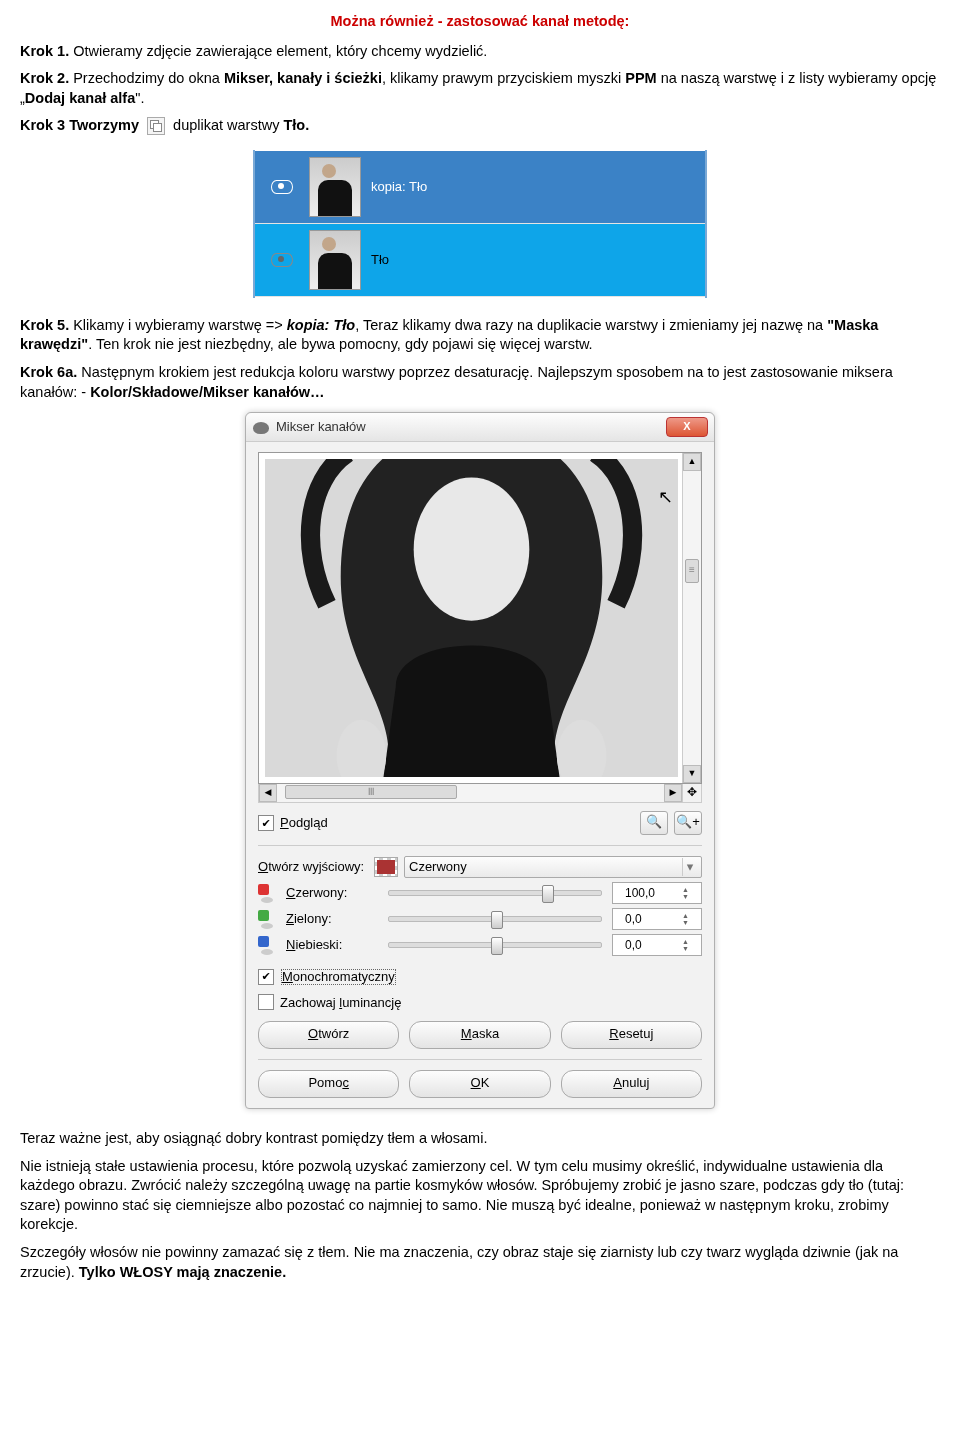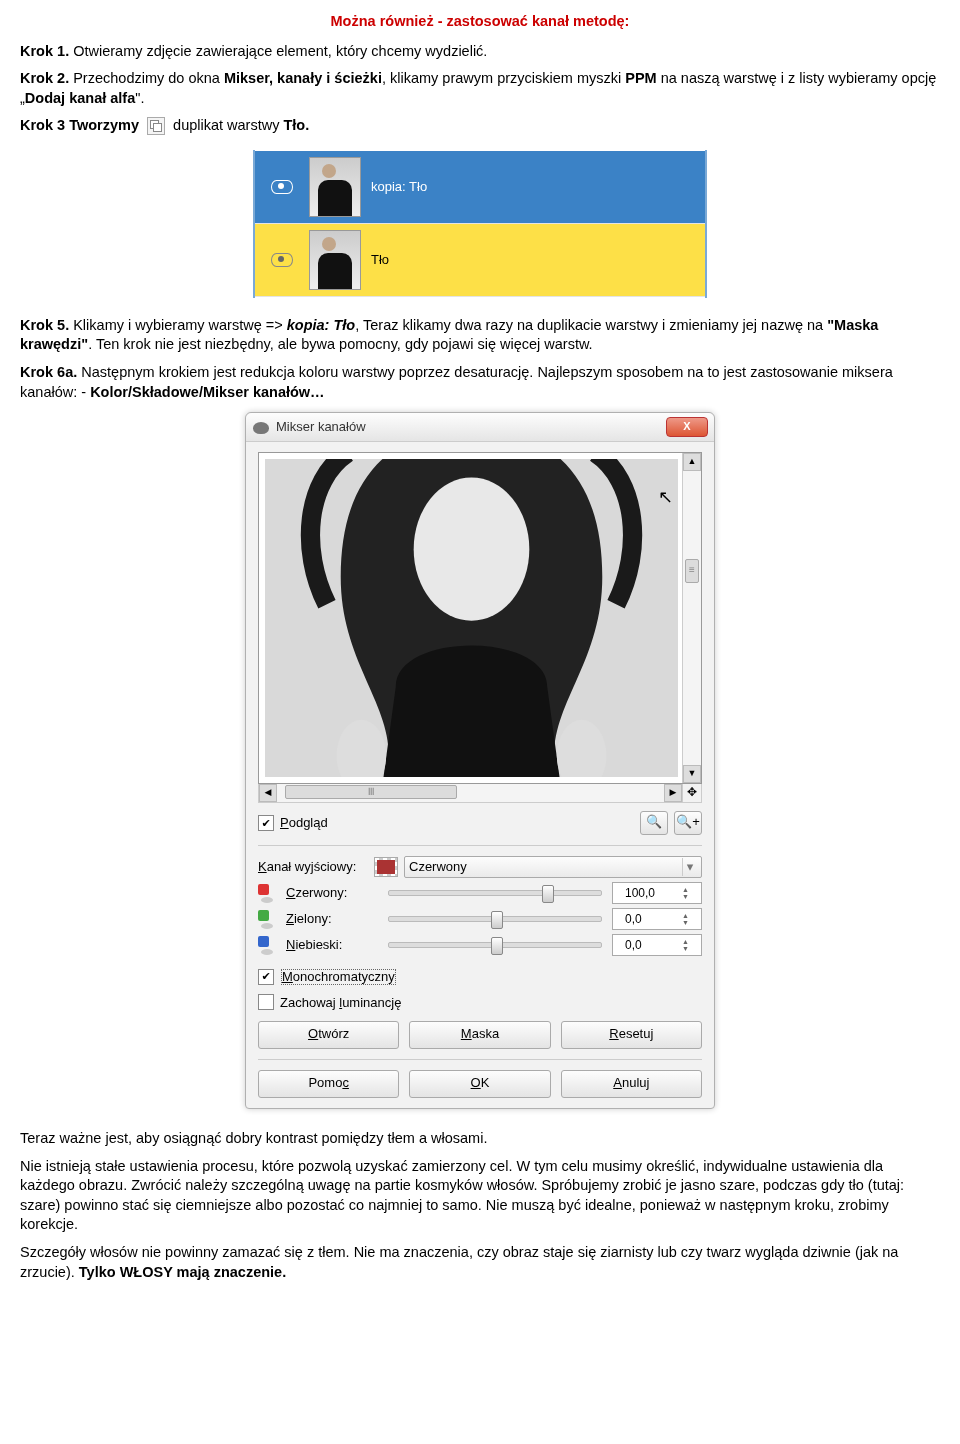--- a/index.html
+++ b/index.html
@@ -48,21 +48,21 @@
     border-left: 2px solid #7aa9d6;
     border-right: 2px solid #7aa9d6;
     background: #fff;
     padding: 1px 0;
   }
   .layer-row {
     display: flex;
     align-items: center;
     height: 72px;
     border-bottom: 1px solid #e4e4e4;
-    background: #fde047;
+    background: #0ea5e9;
     gap: 10px;
     padding-left: 10px;
   }
   .layer-row.selected {
     background: #3b82c6;
     color: #fff;
   }
   .eye-cell {
     width: 34px;
     display: flex;
@@ -262,21 +262,21 @@
     position:absolute; top:-6px; width:10px; height:16px;
     background:linear-gradient(#fff,#ccc); border:1px solid #888; border-radius:2px;
   }
   .num-input {
     width:64px; height:20px; border:1px solid #aaa; background:#fff;
     font-size:12px; padding:0 12px; display:flex; align-items:center; justify-content:space-between;
   }
   .num-input .spin { display:flex; flex-direction:column; font-size:7px; line-height:7px; color:#666; }
 
   .btn {
-    flex:1; height:26px; border:1px solid #aaa; border-radius:3px;
+    flex:1; height:26px; border:1px solid #aaa; border-radius:12px;
     background:linear-gradient(#fdfdfd,#e4e4e4);
     font-size:13px; text-align:center; line-height:24px;
   }
   .btn-row { display:flex; gap:10px; margin-top:10px; }
   .dotted { outline: 1px dotted #666; outline-offset: -2px; display:inline-block; padding:0 2px;}
 </style>
 </head>
 <body>
 
 <div class="title">Można również - zastosować kanał metodę:</div>
@@ -367,21 +367,21 @@
         <span class="chk">✔</span>
         <span class="underline-first">Podgląd</span>
         <span style="flex:1"></span>
         <span class="zoom-btn">🔍</span>
         <span class="zoom-btn">🔍+</span>
       </div>
 
       <hr class="divider">
 
       <div class="field-row">
-        <span class="lbl underline-first">Kanał wyjściowy:</span>
+        <span class="lbl underline-first">Otwórz wyjściowy:</span>
         <span class="color-swatch"></span>
         <div class="combo">
           <span>Czerwony</span>
           <span class="drop">▾</span>
         </div>
       </div>
 
       <div class="field-row">
         <span class="paint-icon paint-r"></span>
         <span class="lbl indent underline-first">Czerwony:</span>

